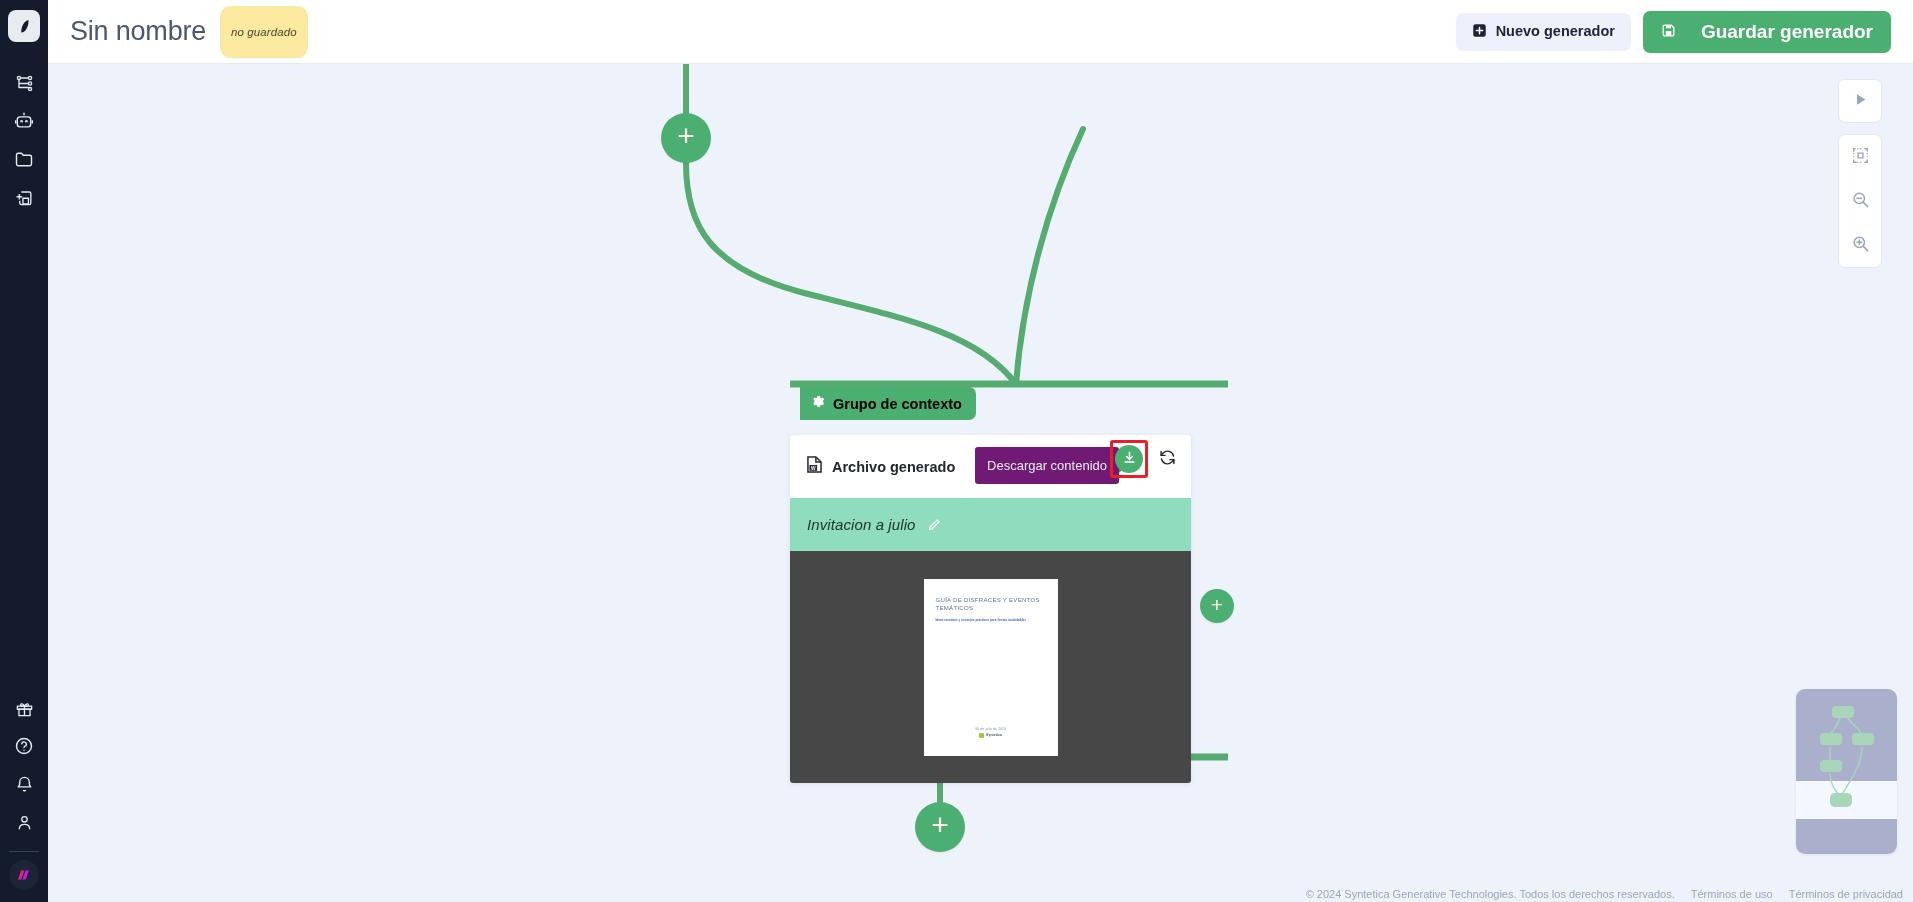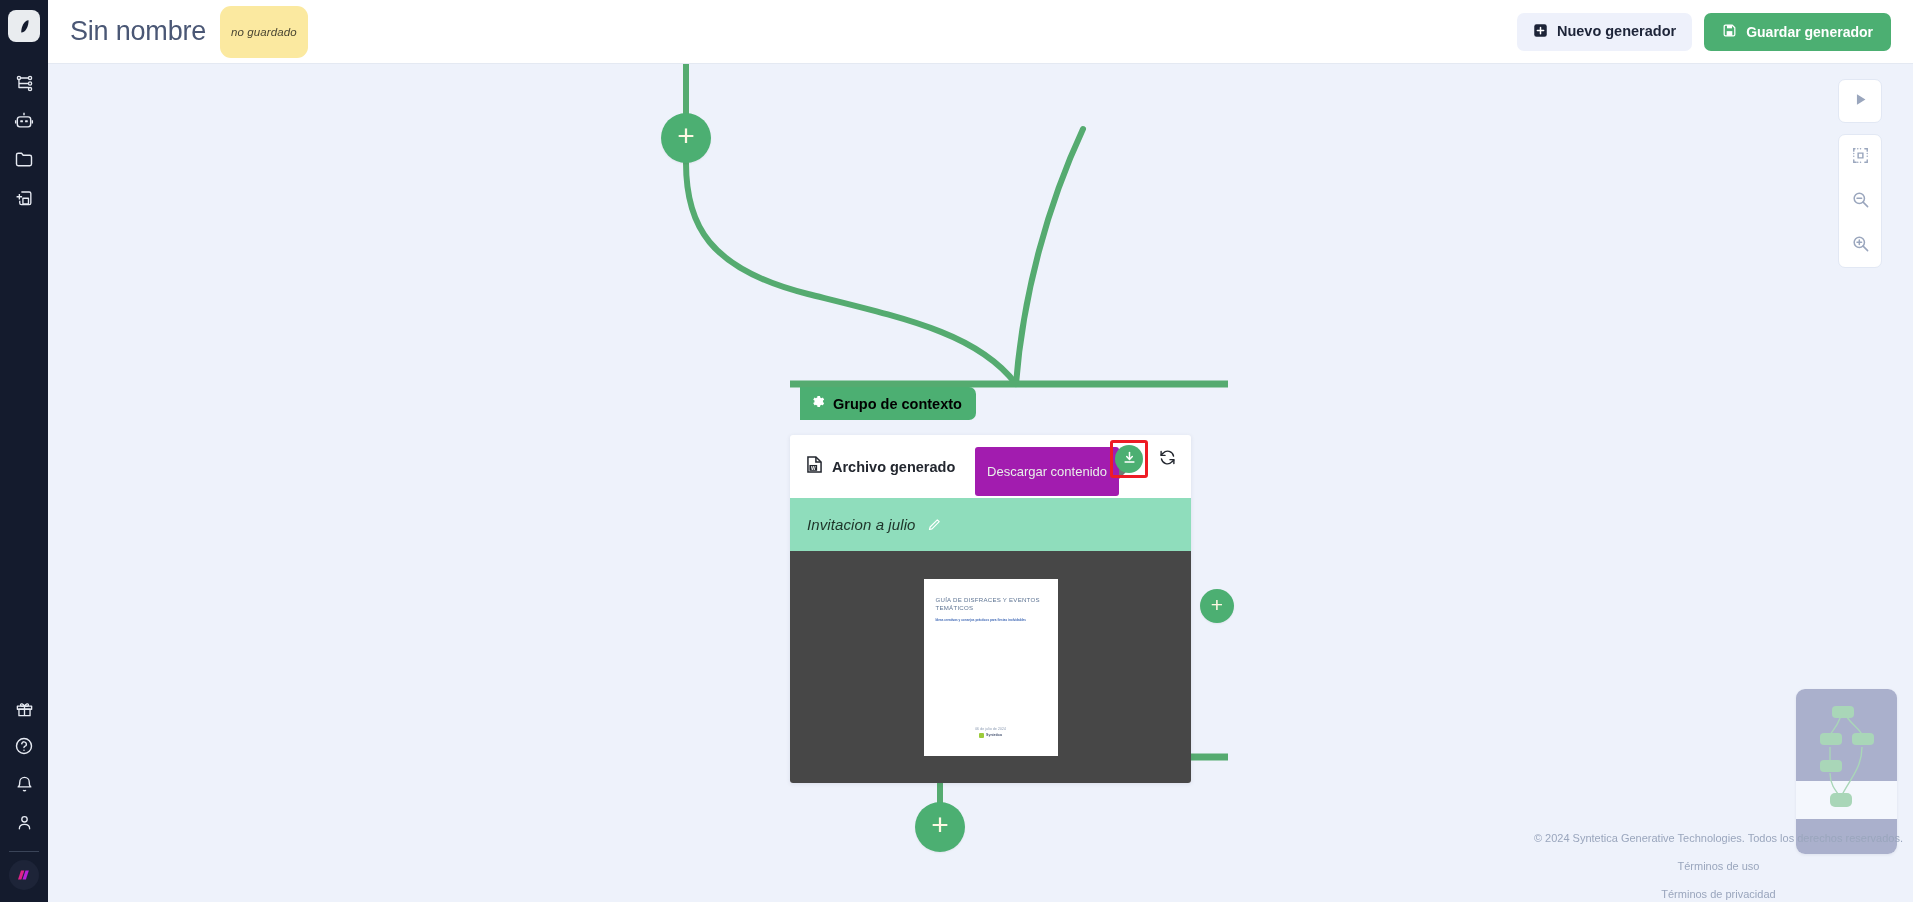--- a/index.html
+++ b/index.html
@@ -65,24 +65,24 @@
   #btn-nuevo {
     display: flex; align-items: flex-start; gap: 9px;
     background: #eef1fb; color: #1d2438;
     border: none; border-radius: 7px;
     font-size: 14.5px; font-weight: 700;
     padding: 10px 16px; margin-right: 12px;
     cursor: pointer;
     font-family: "Liberation Sans", sans-serif;
   }
   #btn-guardar {
-    display: flex; align-items: center; gap: 9px;
+    display: flex; align-items: center; gap: 25px;
     background: #4caf72; color: #ffffff;
     border: none; border-radius: 7px;
-    font-size: 14px; font-weight: 700;
+    font-size: 19px; font-weight: 700;
     padding: 10px 18px; margin-right: 22px;
     cursor: pointer;
     font-family: "Liberation Sans", sans-serif;
   }
 
   
   #canvas {
     position: absolute; left: 48px; top: 64px;
     width: 1865px; height: 838px;
     background: #eef2fb;
@@ -129,22 +129,22 @@
     display: flex; align-items: center;
     padding: 0 14px 0 17px;
     position: relative;
   }
   #card-title {
     font-size: 14.5px; font-weight: 700; color: #23272f;
     margin-left: 10px; white-space: nowrap;
   }
   #tooltip-download {
     position: absolute; right: 72px; top: 12px;
-    background: #a21caf; color: #e8efe9;
-    font-size: 13px; padding: 17px 12px;
+    background: #701a75; color: #e8efe9;
+    font-size: 13px; padding: 11px 12px;
     border-radius: 3px; white-space: nowrap;
   }
   #tooltip-download::after {
     content: ""; position: absolute; right: -7px; top: 50%;
     transform: translateY(-50%);
     border-top: 7px solid transparent;
     border-bottom: 7px solid transparent;
     border-left: 7px solid #6e7c74;
   }
   #download-highlight {
@@ -240,21 +240,20 @@
     overflow: hidden;
     box-shadow: 0 1px 3px rgba(40,50,80,0.08);
   }
 
   
   #footer {
     position: absolute; right: 10px; bottom: 2px;
     display: flex; align-items: center; gap: 16px;
     font-size: 11px; color: #9aa6bd;
     z-index: 50;
-    flex-direction: column;
   }
   #footer a { color: #9aa6bd; text-decoration: none; cursor: pointer; }
 </style>
 </head>
 <body>
 
 <div id="left-rail">
   <div class="rail-top">
     <div class="rail-logo">
       <svg width="17" height="17" viewBox="0 0 17 17">

